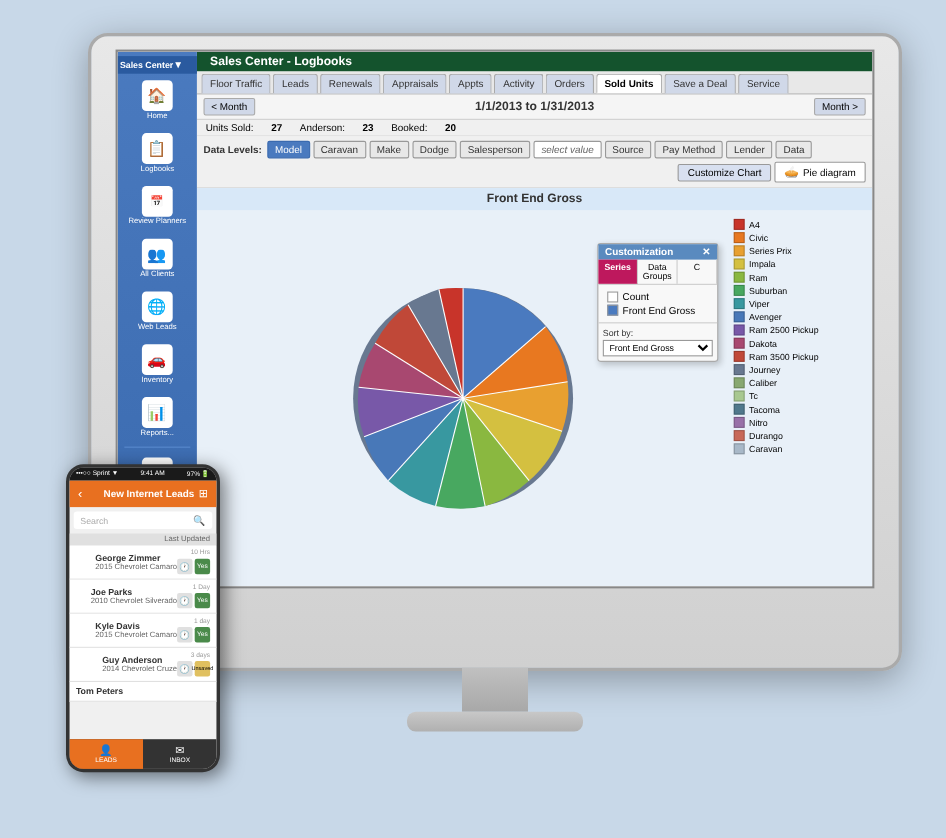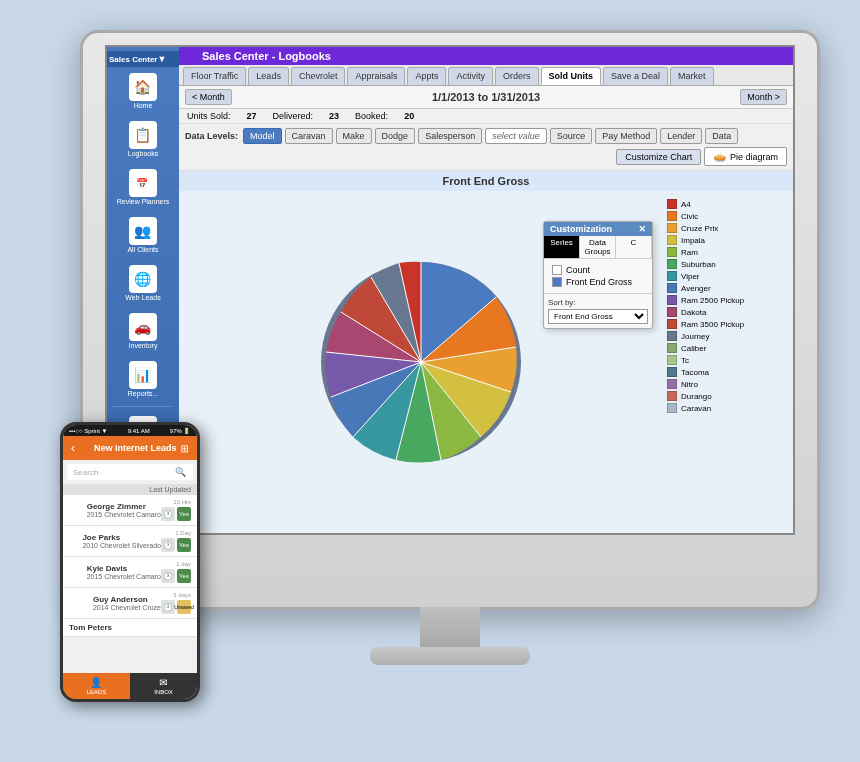--- a/index.html
+++ b/index.html
@@ -127,22 +127,22 @@
     .main-content {
       flex: 1;
       display: flex;
       flex-direction: column;
       height: 100%;
       overflow: hidden;
     }
 
     
     .top-bar {
-      background: #6d28d9;
-      padding: 3px 23px;
+      background: #14532d;
+      padding: 3px 12px;
       display: flex;
       align-items: center;
     }
     .top-bar-title {
       color: #fff;
       font-size: 11px;
       font-weight: bold;
     }
 
     
@@ -365,22 +365,23 @@
     }
     .cust-tab {
       flex: 1;
       text-align: center;
       padding: 2px;
       font-size: 8px;
       cursor: pointer;
       border-right: 1px solid #ccc;
     }
     .cust-tab.active {
-      background: #000000;
-      color: #fff;
+      background: #be185d;
+      color: #fff;
+      font-weight: bold;
     }
     .cust-body {
       padding: 4px;
     }
     .cust-row {
       display: flex;
       align-items: center;
       gap: 4px;
       margin: 2px 4px;
     }
@@ -593,40 +594,40 @@
 
     <div class="main-content">
 
       <div class="top-bar">
         <span class="top-bar-title">Sales Center - Logbooks</span>
       </div>
 
       <div class="nav-tabs">
         <div class="nav-tab">Floor Traffic</div>
         <div class="nav-tab">Leads</div>
-        <div class="nav-tab">Chevrolet</div>
+        <div class="nav-tab">Renewals</div>
         <div class="nav-tab">Appraisals</div>
         <div class="nav-tab">Appts</div>
         <div class="nav-tab">Activity</div>
         <div class="nav-tab">Orders</div>
         <div class="nav-tab active">Sold Units</div>
         <div class="nav-tab">Save a Deal</div>
-        <div class="nav-tab">Market</div>
+        <div class="nav-tab">Service</div>
       </div>
 
       <div class="date-bar">
         <button class="date-btn">&lt; Month</button>
         <span class="date-title">1/1/2013 to 1/31/2013</span>
         <button class="date-btn">Month &gt;</button>
       </div>
 
       <div class="stats-bar">
         <span>Units Sold:</span>
         <strong>27</strong>
-        <span>Delivered:</span>
+        <span>Anderson:</span>
         <strong>23</strong>
         <span>Booked:</span>
         <strong>20</strong>
       </div>
 
 
       <div class="data-levels-bar">
         <span class="dl-label">Data Levels:</span>
         <button class="dl-btn active">Model</button>
         <button class="dl-btn">Caravan</button>
@@ -687,21 +688,21 @@
             <div class="legend-item">
               <div class="legend-color" style="background:#c8342a;"></div>
               <span>A4</span>
             </div>
             <div class="legend-item">
               <div class="legend-color" style="background:#e87820;"></div>
               <span>Civic</span>
             </div>
             <div class="legend-item">
               <div class="legend-color" style="background:#e8a030;"></div>
-              <span>Cruze Prix</span>
+              <span>Series Prix</span>
             </div>
             <div class="legend-item">
               <div class="legend-color" style="background:#d4c040;"></div>
               <span>Impala</span>
             </div>
             <div class="legend-item">
               <div class="legend-color" style="background:#8ab840;"></div>
               <span>Ram</span>
             </div>
             <div class="legend-item">

